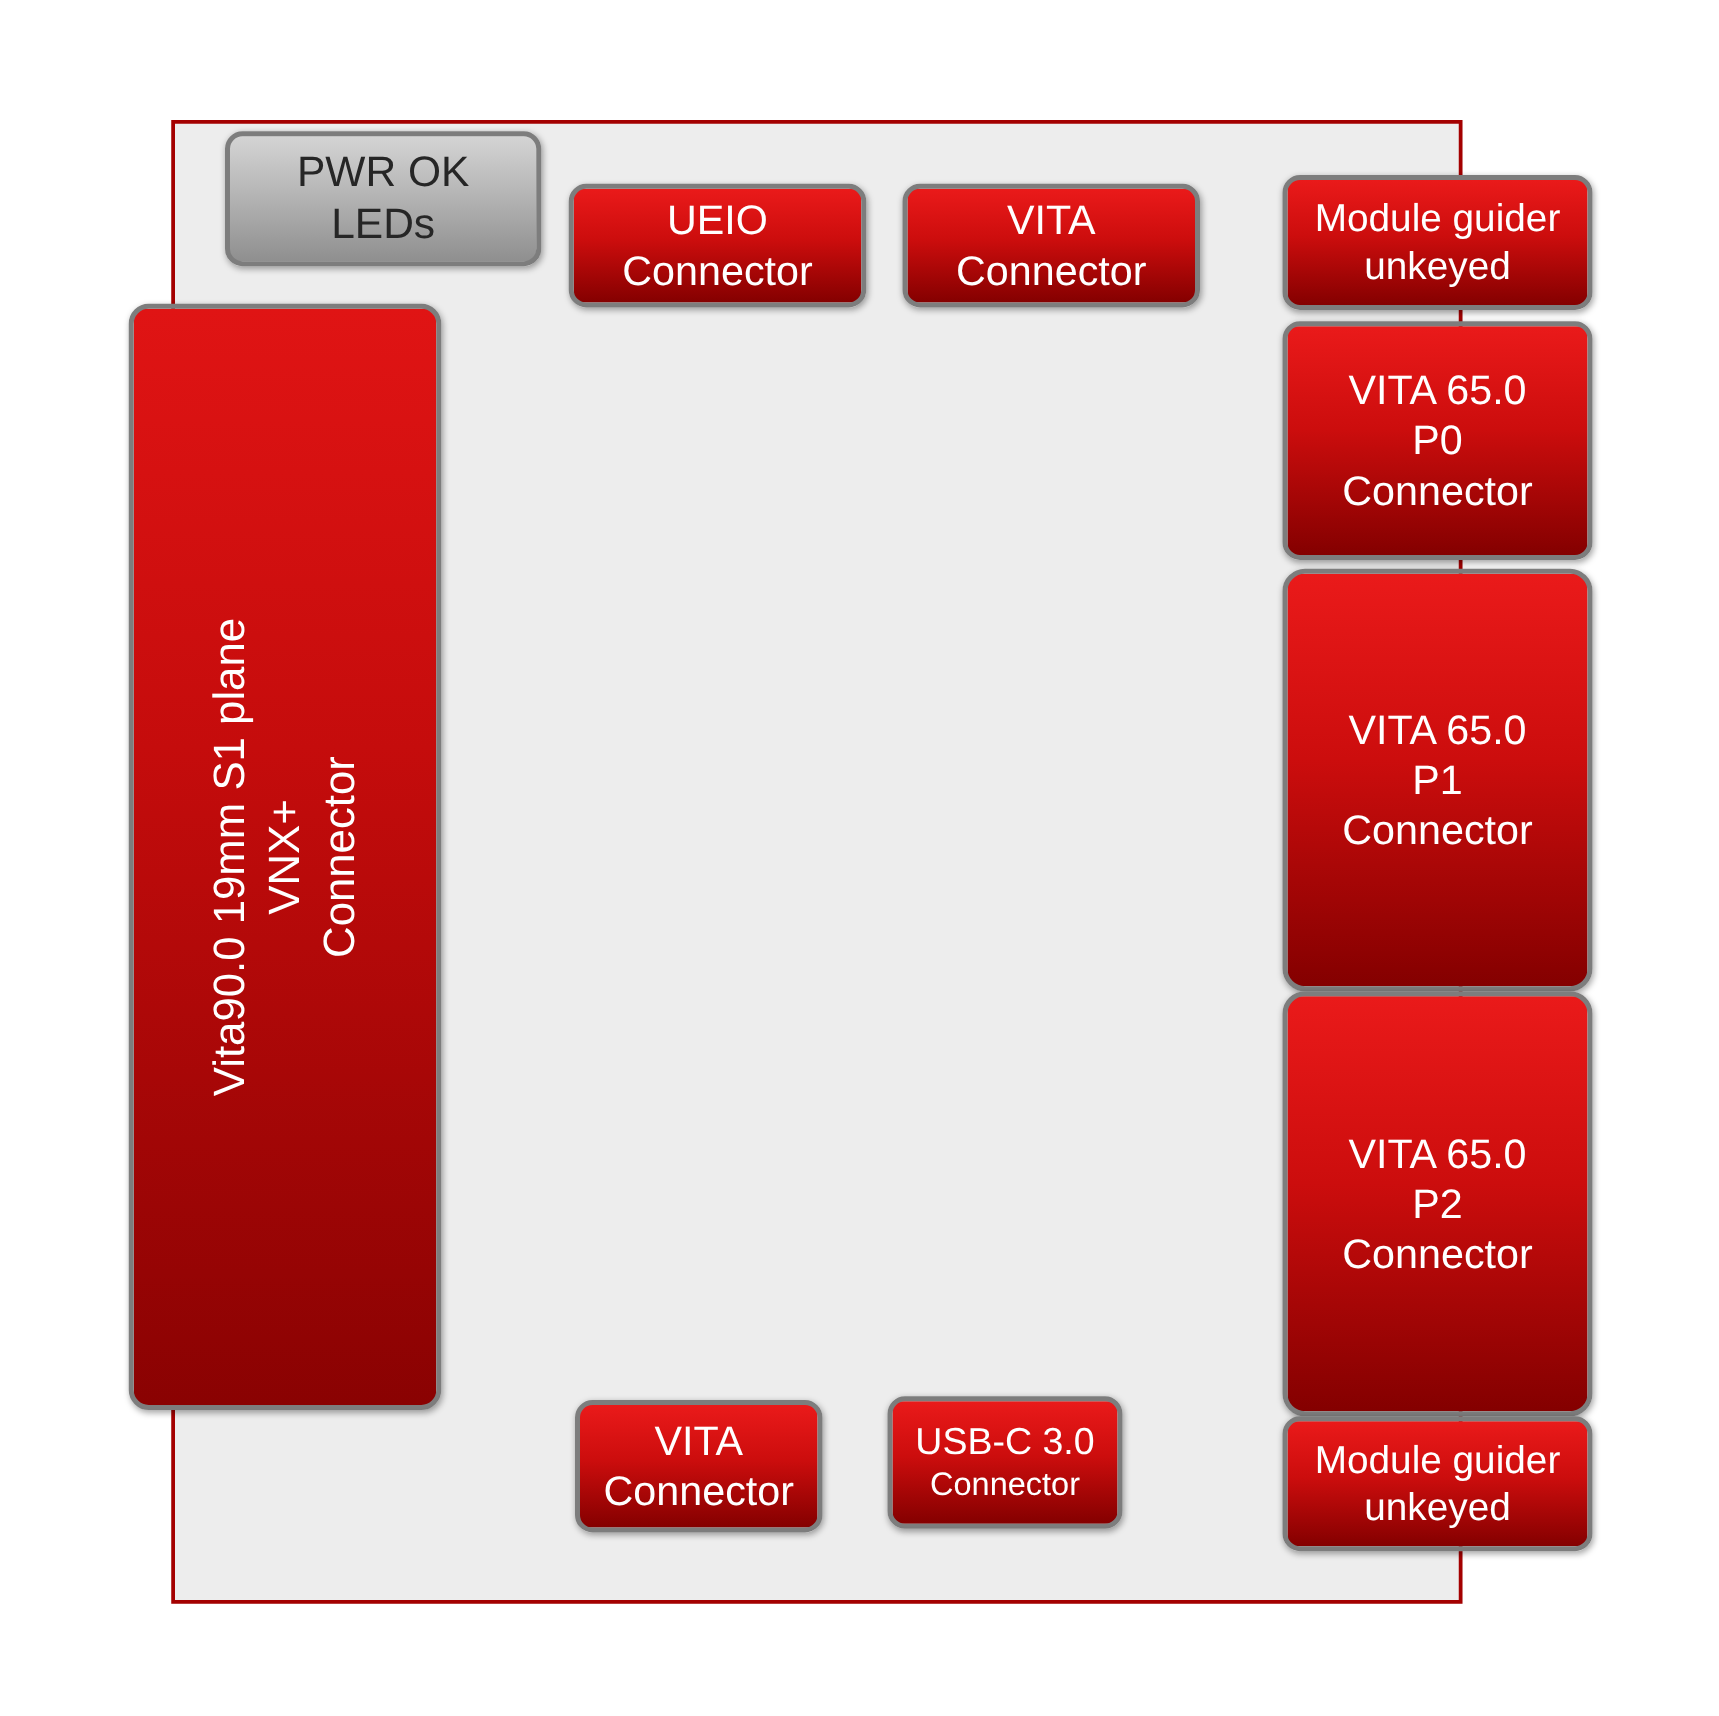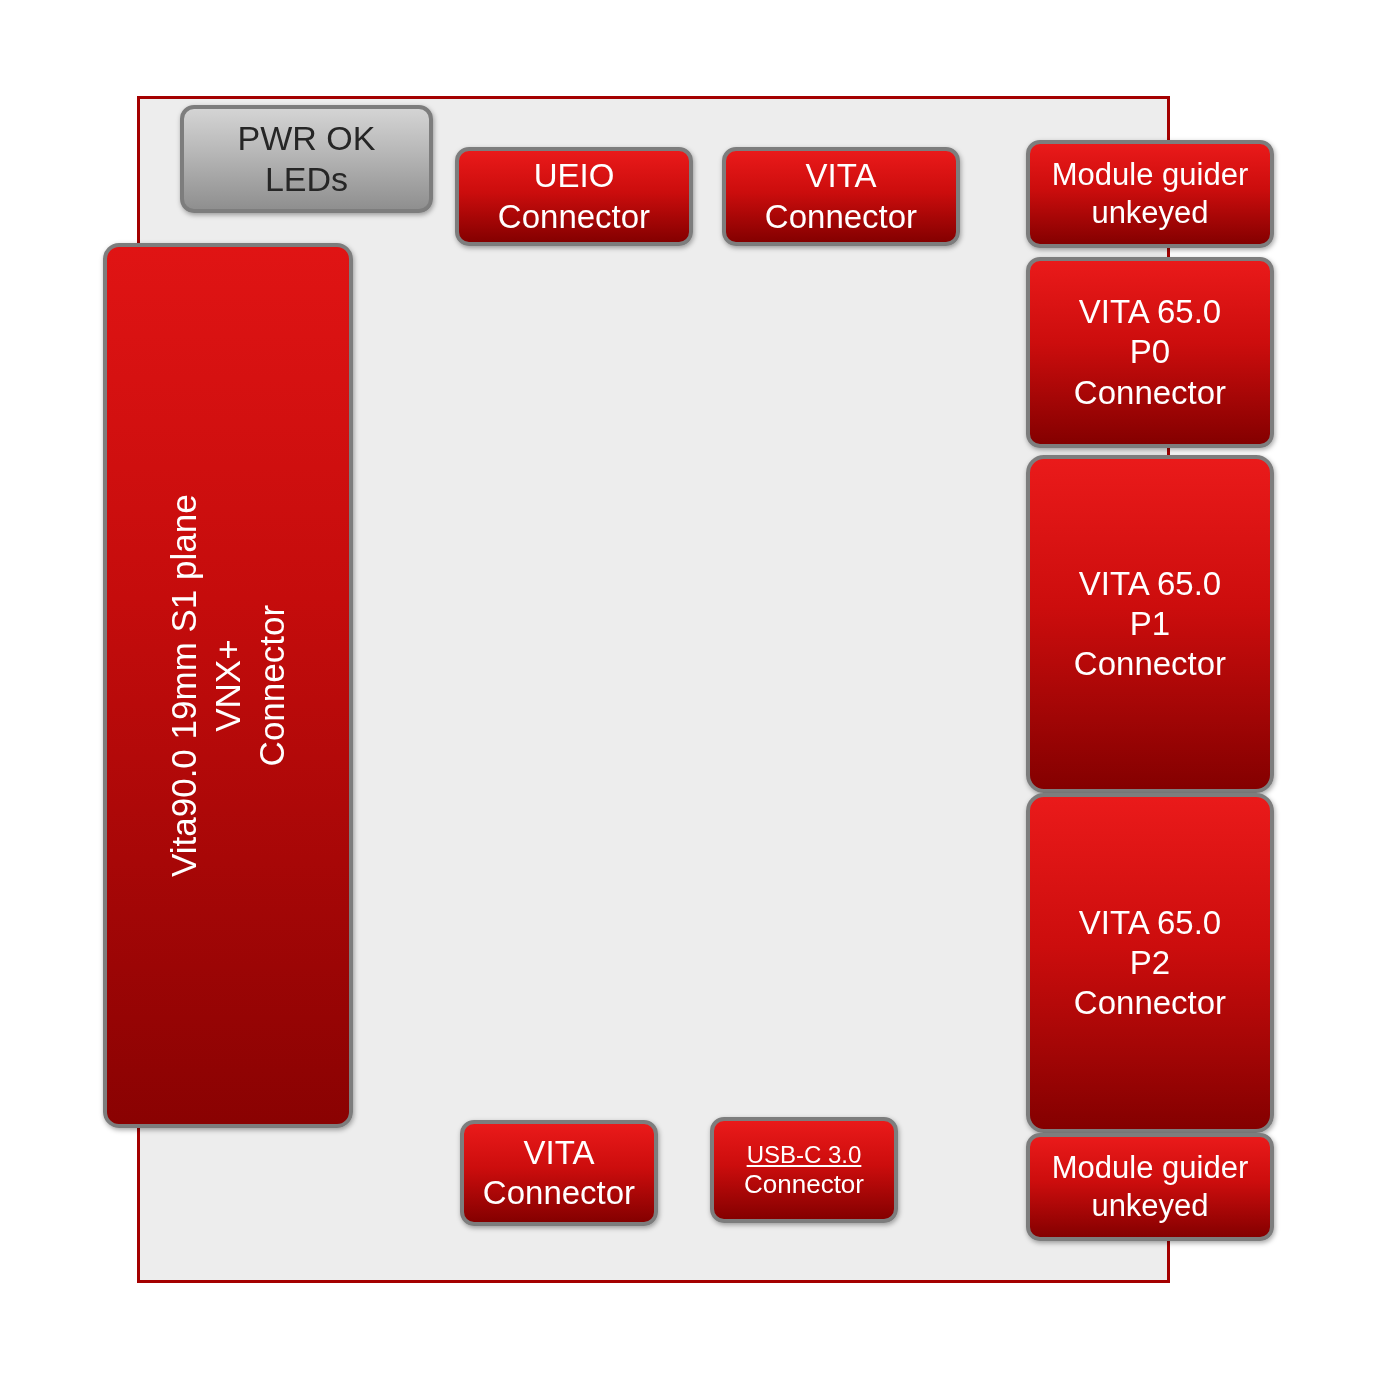--- a/index.html
+++ b/index.html
@@ -61,21 +61,21 @@
                 background: linear-gradient(180deg, #e01414 0%, #c50c0c 40%, #8a0202 100%); }
   .conn-sata  { left: 460px;  top: 1120px; width: 190px; height: 98px; }
   .conn-usbc  { left: 710px;  top: 1117px; width: 180px; height: 98px; }
   .vtext {
     flex: none;
     width: 840px;
     text-align: center;
     transform: rotate(-90deg);
     line-height: 1.25;
   }
-  .usbc-line1 { font-size: 24px; text-decoration: underline; }
+  .usbc-line1 { font-size: 30px; }
   .usbc-line2 { font-size: 26px; }
 </style>
 </head>
 <body>
 
 <div class="canvas">
 
   <div class="board"></div>
 
   <div class="conn gray conn-pwr">

